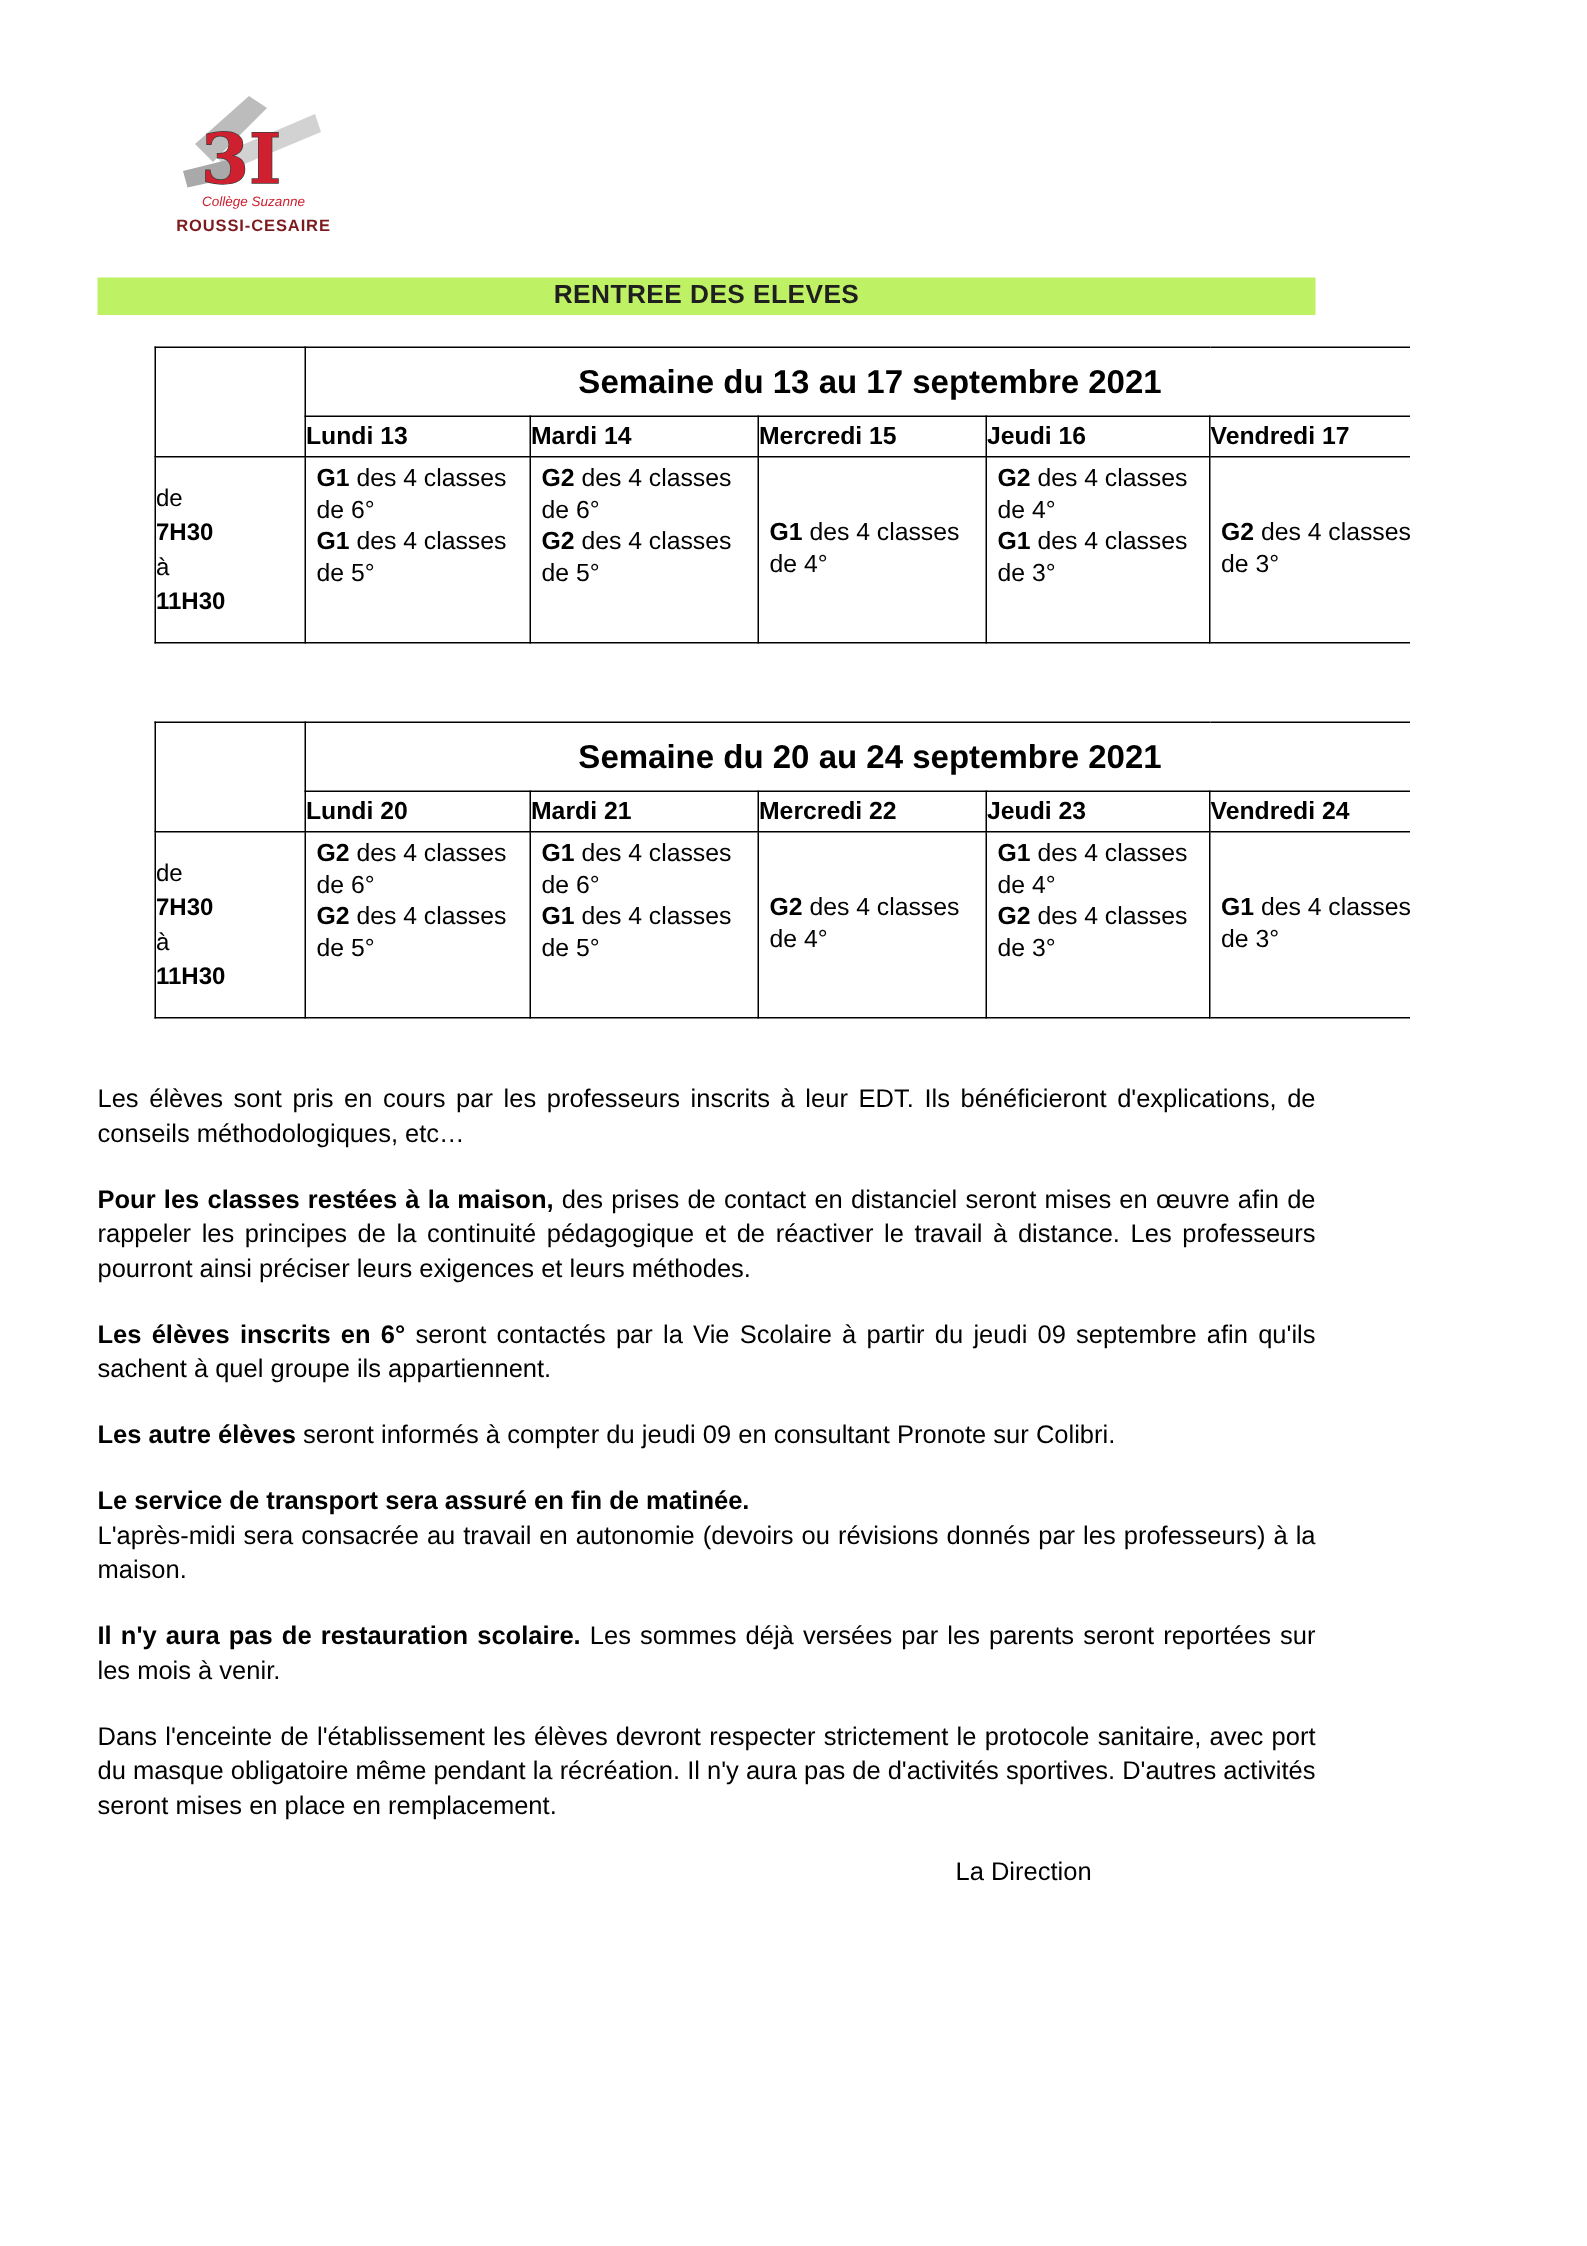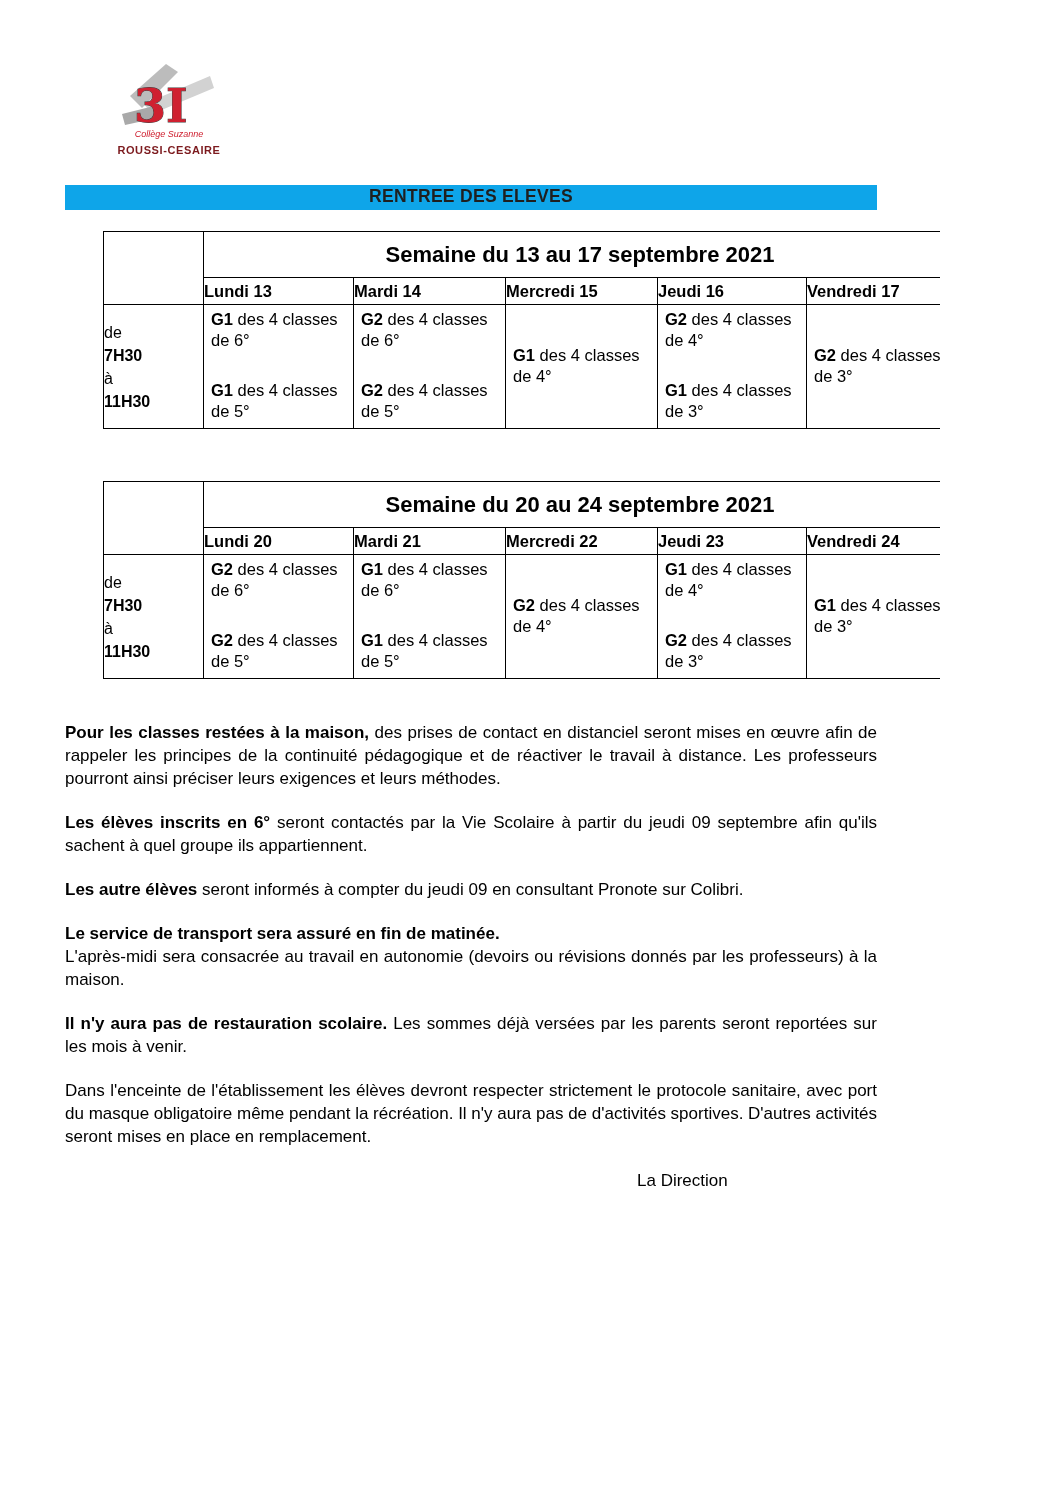--- a/index.html
+++ b/index.html
@@ -9,41 +9,41 @@
 
   
   .logo { margin-left:45px; width:118px; height:105px; }
   .logo svg { display:block; }
   .logo-mark { font-family:"DejaVu Serif","Liberation Serif",serif; font-weight:bold; font-size:46px;
                stroke:#3c3c3c; stroke-width:0.9px; paint-order:stroke; }
   .logo-school1 { font-family:"Liberation Sans",sans-serif; font-style:italic; font-size:9px; text-anchor:middle; }
   .logo-school2 { font-family:"Liberation Sans",sans-serif; font-weight:bold; font-size:11px; text-anchor:middle; letter-spacing:0.6px; }
 
   
-  .title-bar { margin-top:20px; background:#0ea5e9; text-align:center; font-weight:bold;
+  .title-bar { margin-top:20px; background:#bef264; text-align:center; font-weight:bold;
                font-size:17.5px; color:#1f1f1f; padding:1px 0 3px 0; letter-spacing:0.3px; }
 
   
   .content { margin-top:21px; font-size:17px; line-height:23px; text-align:justify; color:#000; }
   .content p { margin-bottom:21px; }
   .b { font-weight:bold; }
 
   
   .tw1 { margin-top:2px; }
   .tw2 { margin-top:52px; }
   .after-tables { margin-top:42px; }
   table.sched { border-collapse:collapse; table-layout:fixed; width:853px; margin-left:38px; background:#fff; }
   table.sched td { border:1px solid #000; }
   .ttl   { height:46px; text-align:center; vertical-align:middle; font-weight:bold; font-size:22px; }
   .dayh  { height:27px; text-align:left; vertical-align:middle; font-weight:bold; font-size:16.5px; }
   .corner{ }
   .timec { text-align:left; vertical-align:middle; font-size:16px; line-height:23px; }
   .slot  { vertical-align:top; padding:4px 7px 5px 7px; height:124px; font-size:16.5px; }
   .slot-inner { display:flex; flex-direction:column; height:113px; }
-  .slot-inner.split  { justify-content:space-between; }
+  .slot-inner.split  { }
   .slot-inner.center { justify-content:center; }
   .entry { line-height:21px; text-align:left; }
 
   
   .signature { margin-top:14px; margin-left:572px; font-size:17px; text-align:left; }
 </style>
 </head>
 <body>
 
 <div class="page">
@@ -174,20 +174,21 @@
                 <div class="slot-inner center">
                   <div class="entry"><span class="b">G1</span> des 4 classes de 3°</div>
                 </div>
               </td>
             </tr>
           </tbody>
         </table>
       </div>
 
     <div class="after-tables">
+        <p><span>Les élèves sont pris en cours par les professeurs inscrits à leur EDT. Ils bénéficieront d'explications, de conseils méthodologiques, etc…</span></p>
         <p><span class="b">Pour les classes restées à la maison,</span><span> des prises de contact en distanciel seront mises en œuvre afin de rappeler les principes de la continuité pédagogique et de réactiver le travail à distance. Les professeurs pourront ainsi préciser leurs exigences et leurs méthodes.</span></p>
         <p><span class="b">Les élèves inscrits en 6°</span><span> seront contactés par la Vie Scolaire à partir du jeudi 09 septembre afin qu'ils sachent à quel groupe ils appartiennent.</span></p>
         <p><span class="b">Les autre élèves</span><span> seront informés à compter du jeudi 09 en consultant Pronote sur Colibri.</span></p>
         <p><span class="b">Le service de transport sera assuré en fin de matinée.</span><br><span>L'après-midi sera consacrée au travail en autonomie (devoirs ou révisions donnés par les professeurs) à la maison.</span></p>
         <p><span class="b">Il n'y aura pas de restauration scolaire.</span><span> Les sommes déjà versées par les parents seront reportées sur les mois à venir.</span></p>
         <p><span>Dans l'enceinte de l'établissement les élèves devront respecter strictement le protocole sanitaire, avec port du masque obligatoire même pendant la récréation. Il n'y aura pas de d'activités sportives. D'autres activités seront mises en place en remplacement.</span></p>
       </div>
 
     <p class="signature">La Direction</p>
   </section>

